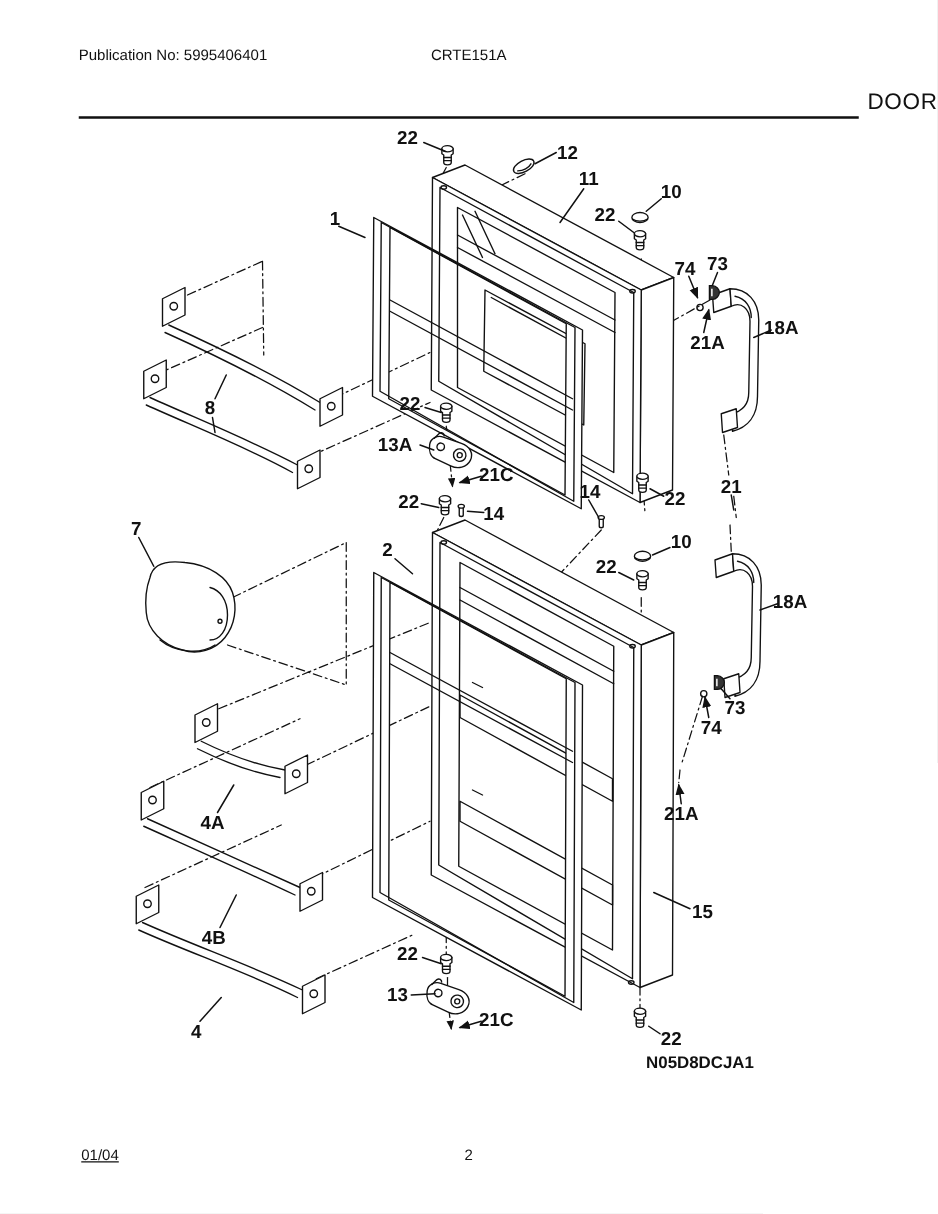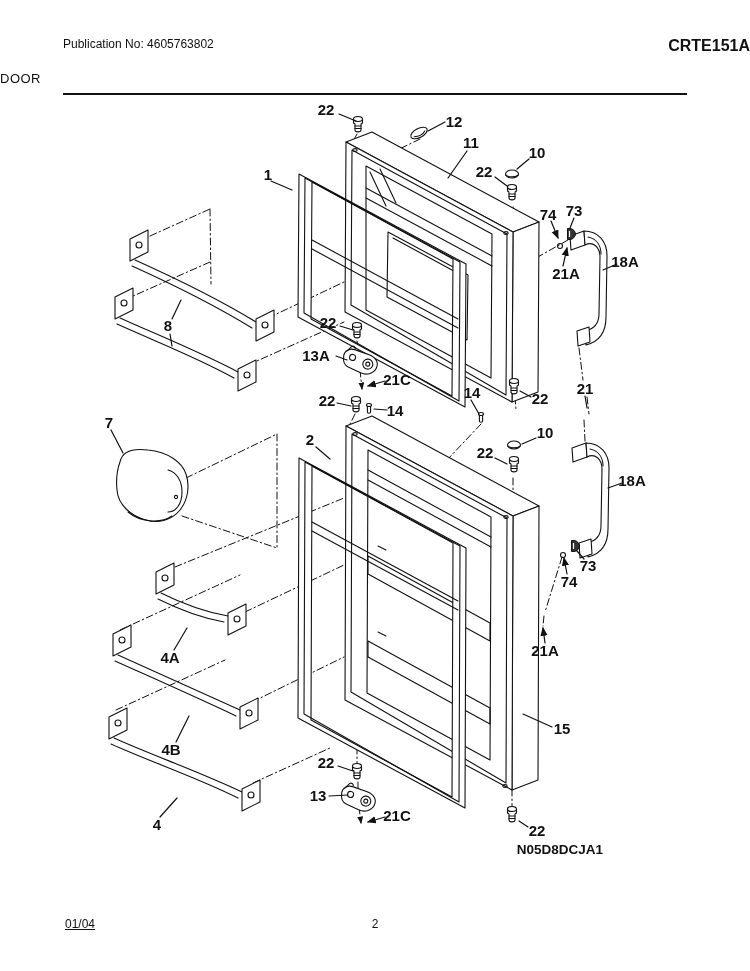--- a/index.html
+++ b/index.html
@@ -1,37 +1,37 @@
 <!DOCTYPE html>
 <html><head>
 <meta charset="utf-8">
 <style>
   html,body{margin:0;padding:0;background:#e8e8e8;}
   .page{position:relative;width:750px;height:971px;background:#ffffff;overflow:hidden;
         font-family:"Liberation Sans",sans-serif;color:#111;}
   .pub{position:absolute;left:63px;top:37px;font-size:12px;}
-  .model{position:absolute;left:0;right:0;top:37px;text-align:right;font-size:16px;font-weight:bold;}
-  .doc-title{position:absolute;left:0;right:0;top:71px;text-align:left;font-size:13px;letter-spacing:.5px;}
+  .model{position:absolute;left:0;right:0;top:37px;text-align:center;font-size:12px;}
+  .doc-title{position:absolute;left:0;right:0;top:71px;text-align:right;font-size:18px;letter-spacing:.5px;}
   .rule{position:absolute;left:63px;top:93px;width:624px;height:0;border-top:2px solid #111;}
   .f-date{position:absolute;left:65px;top:917px;font-size:12px;text-decoration:underline;}
   .f-page{position:absolute;left:0;right:0;top:917px;text-align:center;font-size:12px;}
   svg.diagram{position:absolute;left:0;top:0;}
   .ln{stroke:#111;stroke-width:1.1;fill:none;stroke-linejoin:round;stroke-linecap:round;}
   .wh{fill:#fff;stroke:#111;stroke-width:1.1;stroke-linejoin:round;}
   .dash{stroke:#111;stroke-width:1;fill:none;stroke-dasharray:7 3 1.5 3;stroke-linecap:round;}
   .ldr{stroke:#111;stroke-width:1.2;fill:none;stroke-linecap:round;}
   .callout{font:700 15px "Liberation Sans",sans-serif;fill:#111;text-anchor:middle;}
   .code{font:700 13.5px "Liberation Sans",sans-serif;fill:#111;text-anchor:middle;}
 </style>
 </head>
 <body>
 
 <div class="page">
 
-  <div class="pub">Publication No: 4605763802</div>
+  <div class="pub">Publication No: 5995406401</div>
   <div class="model">CRTE151A</div>
   <div class="doc-title">DOOR</div>
   <div class="rule"></div>
 
   <svg class="diagram" width="750" height="971" viewBox="0 0 750 971">
     <defs>
       <marker id="ah" markerWidth="9" markerHeight="8" refX="6.5" refY="3" orient="auto">
         <path d="M0,0 L7.5,3 L0,6 Z" fill="#111"></path>
       </marker>
       <g id="screw">

